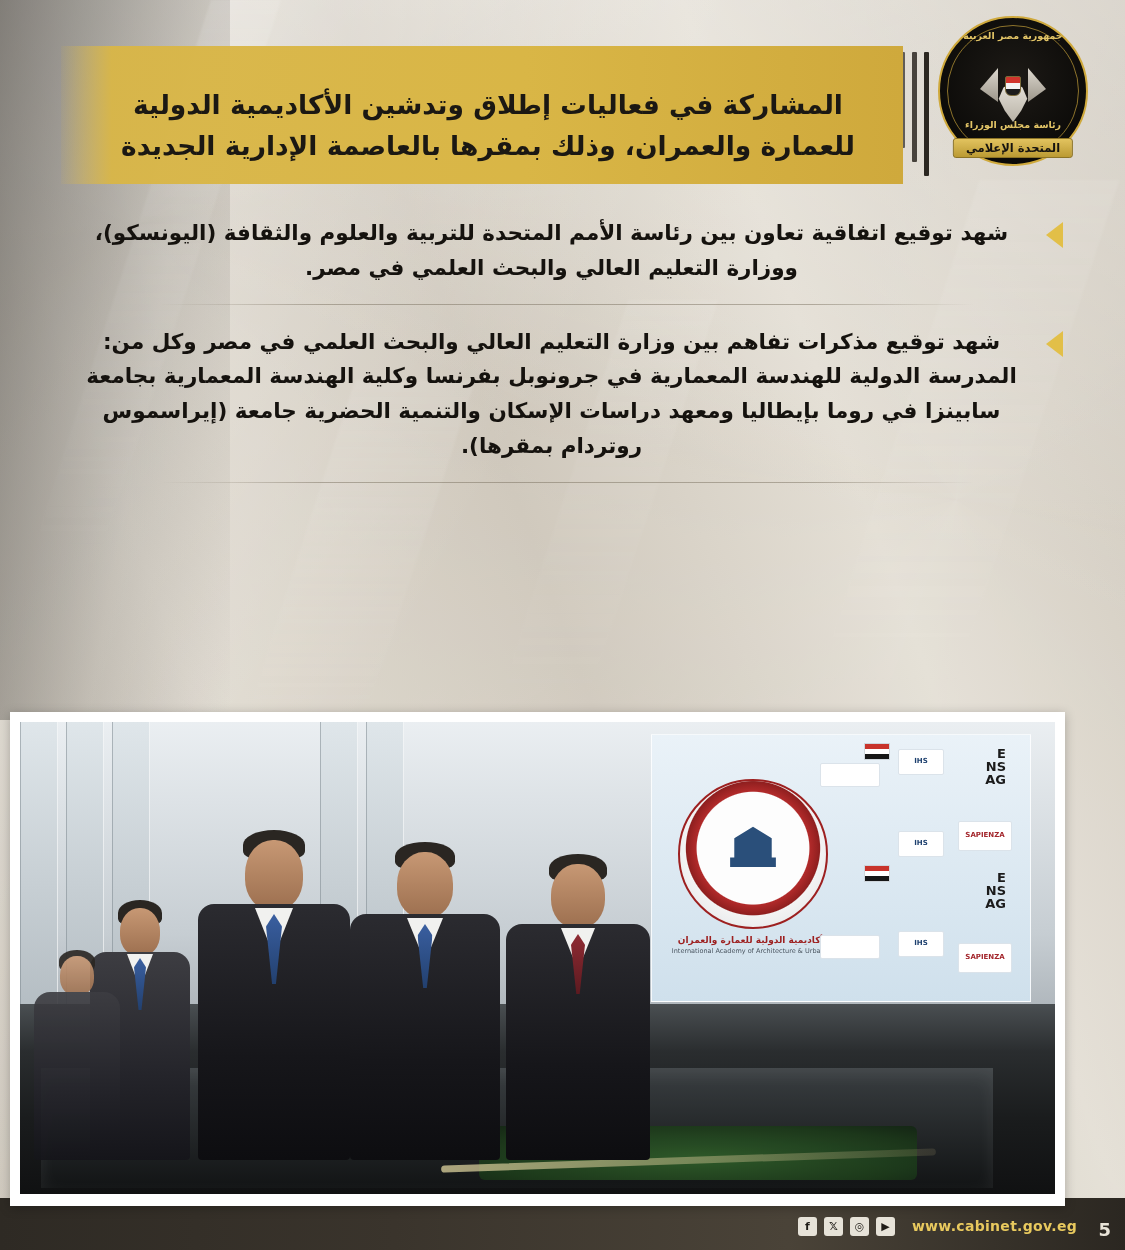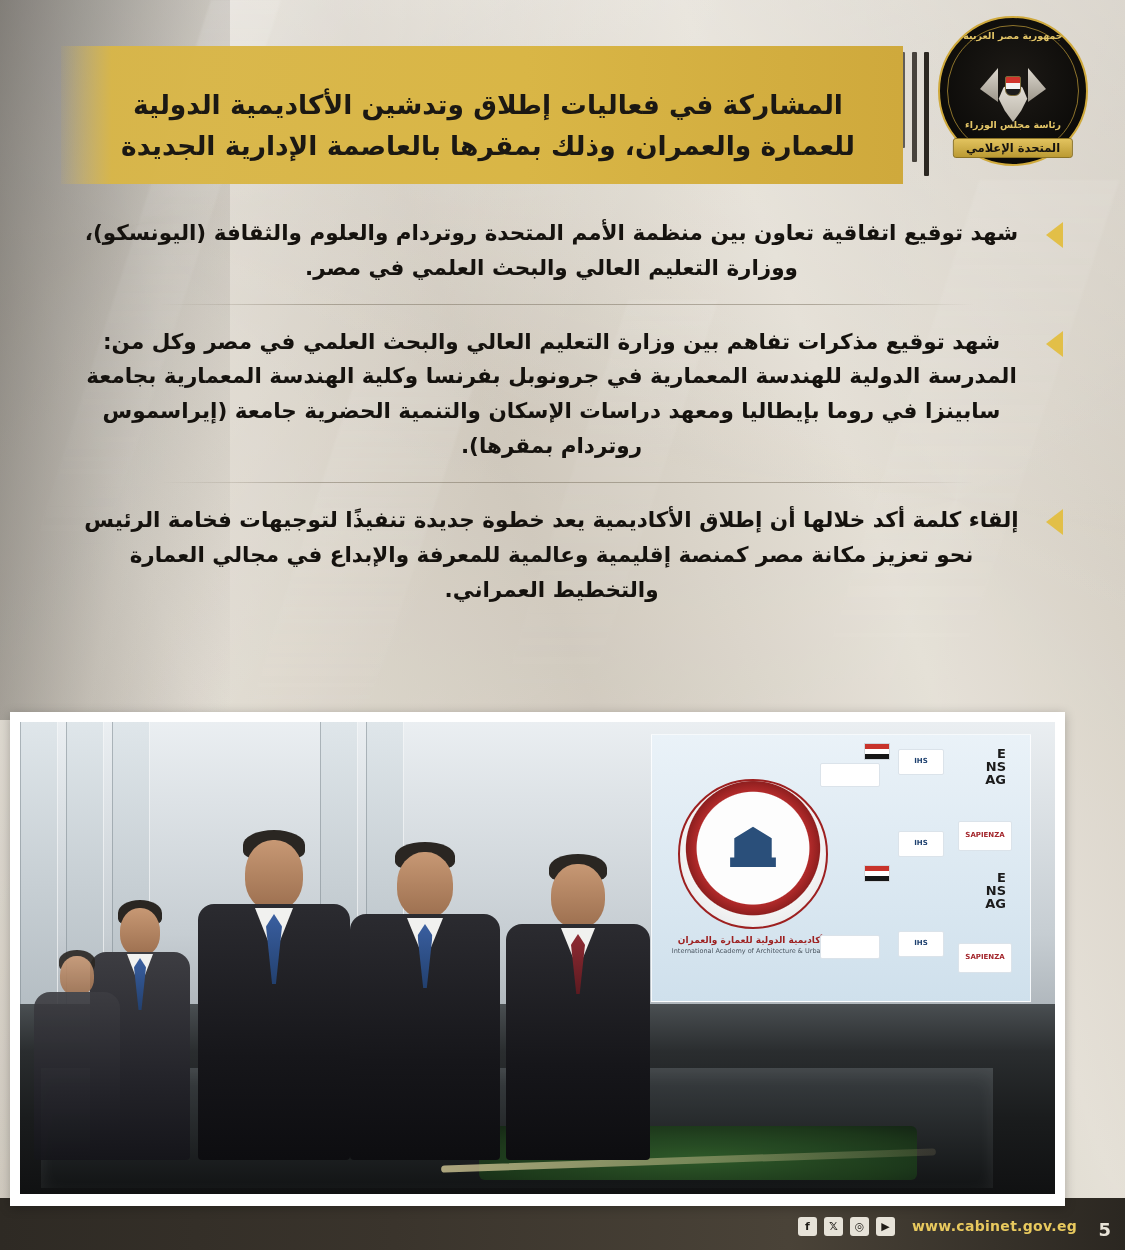--- a/index.html
+++ b/index.html
@@ -300,34 +300,30 @@
 </div>
 
 <div class="title-band">
   <div class="title-text">المشاركة في فعاليات إطلاق وتدشين الأكاديمية الدولية للعمارة والعمران، وذلك بمقرها بالعاصمة الإدارية الجديدة</div>
 </div>
 
 <div class="bullets">
 
   <div class="bullet">
     <span class="arrow"></span>
-    <p>شهد توقيع اتفاقية تعاون بين منظمة الأمم المتحدة روتردام والعلوم والثقافة (اليونسكو)، ووزارة التعليم العالي والبحث العلمي في مصر.</p>
+    <p>شهد توقيع اتفاقية تعاون بين رئاسة الأمم المتحدة للتربية والعلوم والثقافة (اليونسكو)، ووزارة التعليم العالي والبحث العلمي في مصر.</p>
   </div>
   <div class="divider"></div>
 
   <div class="bullet">
     <span class="arrow"></span>
     <p>شهد توقيع مذكرات تفاهم بين وزارة التعليم العالي والبحث العلمي في مصر وكل من: المدرسة الدولية للهندسة المعمارية في جرونوبل بفرنسا وكلية الهندسة المعمارية بجامعة سابينزا في روما بإيطاليا ومعهد دراسات الإسكان والتنمية الحضرية جامعة (إيراسموس روتردام بمقرها).</p>
   </div>
   <div class="divider"></div>
 
-  <div class="bullet">
-    <span class="arrow"></span>
-    <p>إلقاء كلمة أكد خلالها أن إطلاق الأكاديمية يعد خطوة جديدة تنفيذًا لتوجيهات فخامة الرئيس نحو تعزيز مكانة مصر كمنصة إقليمية وعالمية للمعرفة والإبداع في مجالي العمارة والتخطيط العمراني.</p>
-  </div>
 
 </div>
 
 <div class="photo-frame">
   <div class="photo">
     <div class="ph-hall"></div>
     <div class="ph-win" style="left:0px;"></div>
     <div class="ph-win" style="left:46px;"></div>
     <div class="ph-win" style="left:92px;"></div>
     <div class="ph-win" style="left:300px;"></div>

